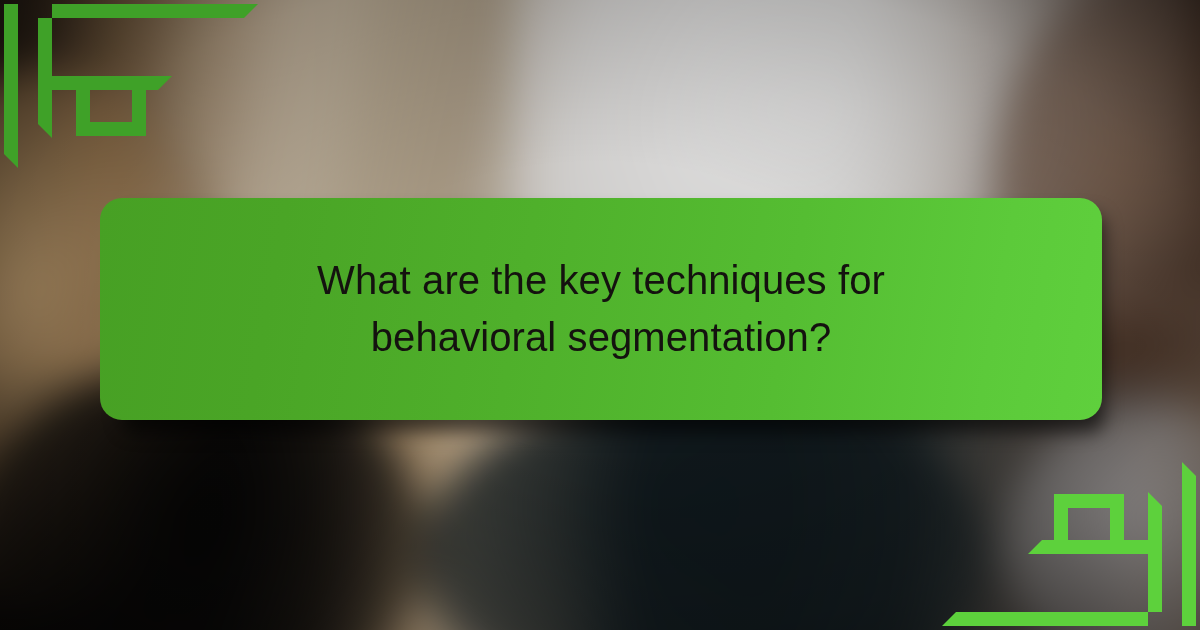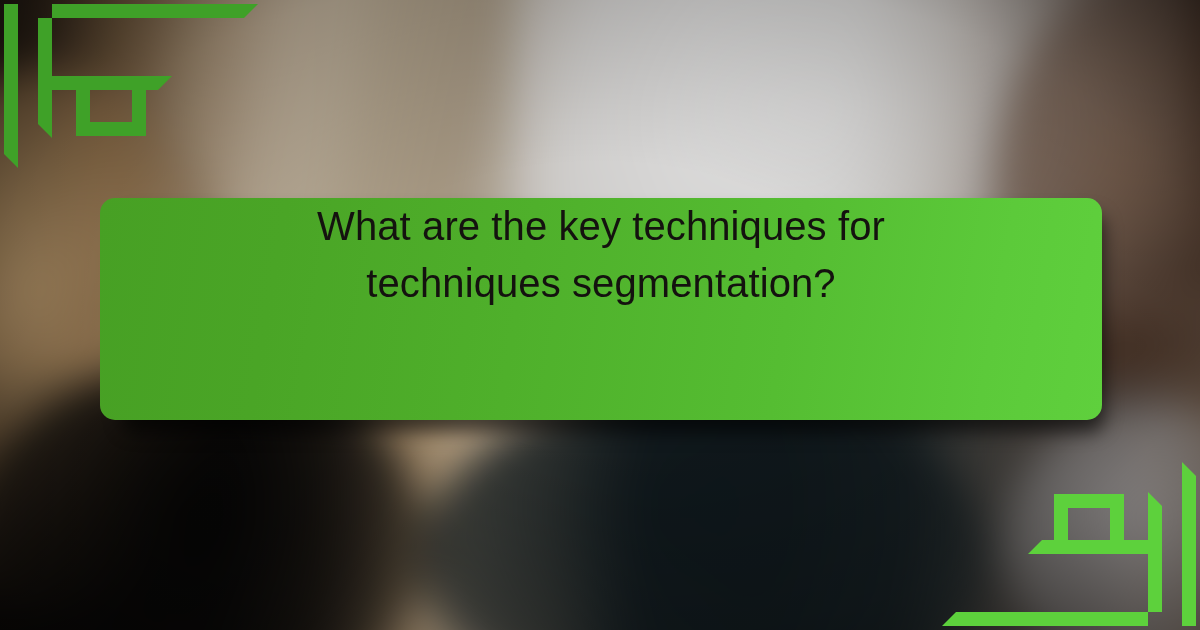--- a/index.html
+++ b/index.html
@@ -191,29 +191,30 @@
     background: rgba(0,0,0,0.62);
     filter: blur(9px);
   }
 
   .banner {
     position: absolute;
     left: 100px;
     top: 198px;
     width: 1002px;
     height: 222px;
-    border-radius: 15px;
+    border-radius: 22px;
     background: linear-gradient(100deg,
       #47a024 0%,
       #4aa526 18%,
       #4fb02b 42%,
       #55bd32 68%,
       #5cca3a 88%,
       #5fd03d 100%);
     display: flex;
+    align-items: center;
     justify-content: center;
   }
 
   .banner-text {
     width: 86%;
     text-align: center;
     color: #14120f;
     font-family: "Liberation Sans", sans-serif;
     font-size: 40px;
     font-weight: 400;
@@ -262,16 +263,16 @@
       <path d="M 52 76 L 172 76 L 158 90 L 52 90 Z" fill="#5dd13c"></path>
       <path d="M 4 4 L 18 4 L 18 168 L 4 154 Z" fill="#5dd13c"></path>
       <path d="M 38 18 L 52 18 L 52 138 L 38 124 Z" fill="#5dd13c"></path>
       <path d="M 76 76 L 146 76 L 146 136 L 76 136 Z M 90 90 L 90 122 L 132 122 L 132 90 Z" fill="#5dd13c"></path>
       <rect x="52" y="4" width="14" height="14" fill="#5dd13c"></rect>
     </g>
   </svg>
 
   <div class="banner-shadow"></div>
   <div class="banner">
-    <h1 class="banner-text"><span>What are the key techniques for</span><br><span>techniques segmentation?</span></h1>
+    <h1 class="banner-text"><span>What are the key techniques for</span><br><span>behavioral segmentation?</span></h1>
   </div>
 
 </div>
 
 </body></html>

